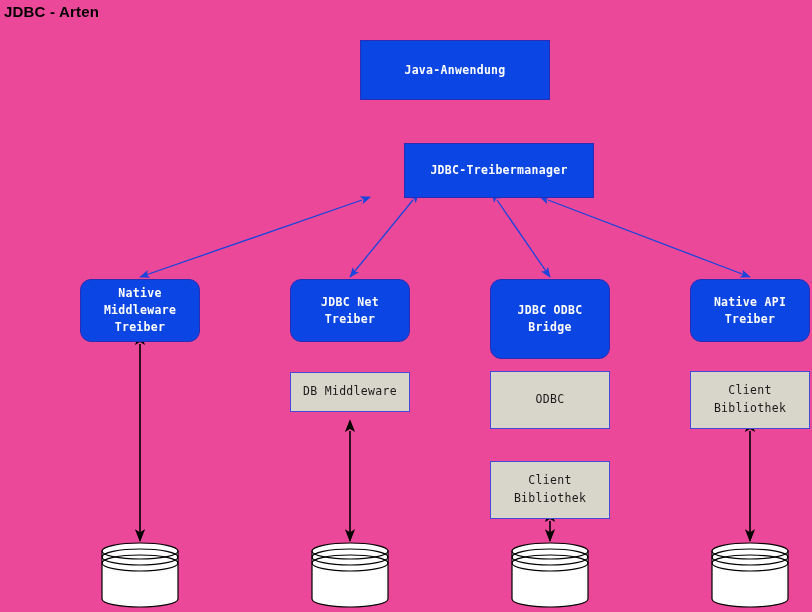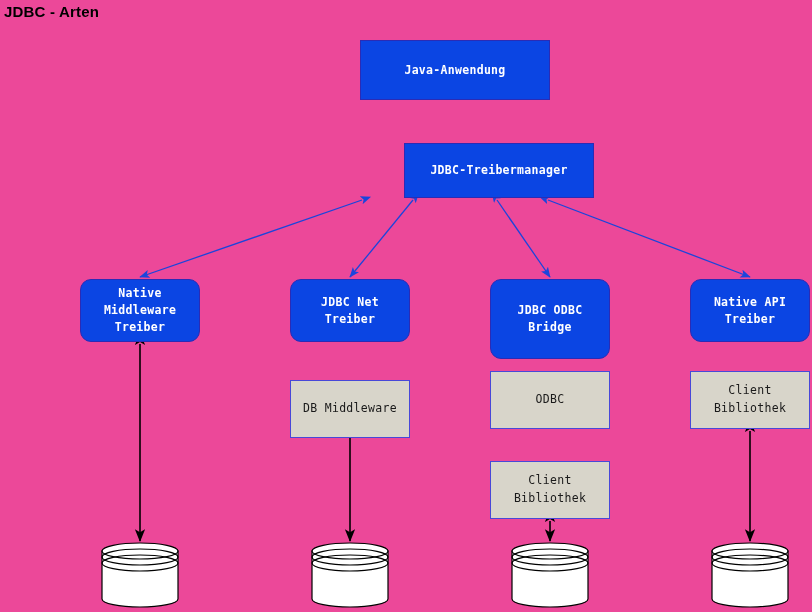--- a/index.html
+++ b/index.html
@@ -157,21 +157,21 @@
       <div class="node node-blue rounded" style="left: 490px; top: 279px; width: 120px; height: 80px;">
         <span class="label">JDBC ODBC
 Bridge</span>
       </div>
       <div class="node node-blue rounded" style="left: 690px; top: 279px; width: 120px; height: 63px;">
         <span class="label">Native API
 Treiber</span>
       </div>
     </div>
   <div id="middleware-layer">
-      <div class="node node-gray" style="left: 290px; top: 380px; width: 120px; height: 58px;">
+      <div class="node node-gray" style="left: 290px; top: 372px; width: 120px; height: 40px;">
         <span class="label">DB Middleware</span>
       </div>
       <div class="node node-gray" style="left: 490px; top: 371px; width: 120px; height: 58px;">
         <span class="label">ODBC</span>
       </div>
       <div class="node node-gray" style="left: 490px; top: 461px; width: 120px; height: 58px;">
         <span class="label">Client
 Bibliothek</span>
       </div>
       <div class="node node-gray" style="left: 690px; top: 371px; width: 120px; height: 58px;">

